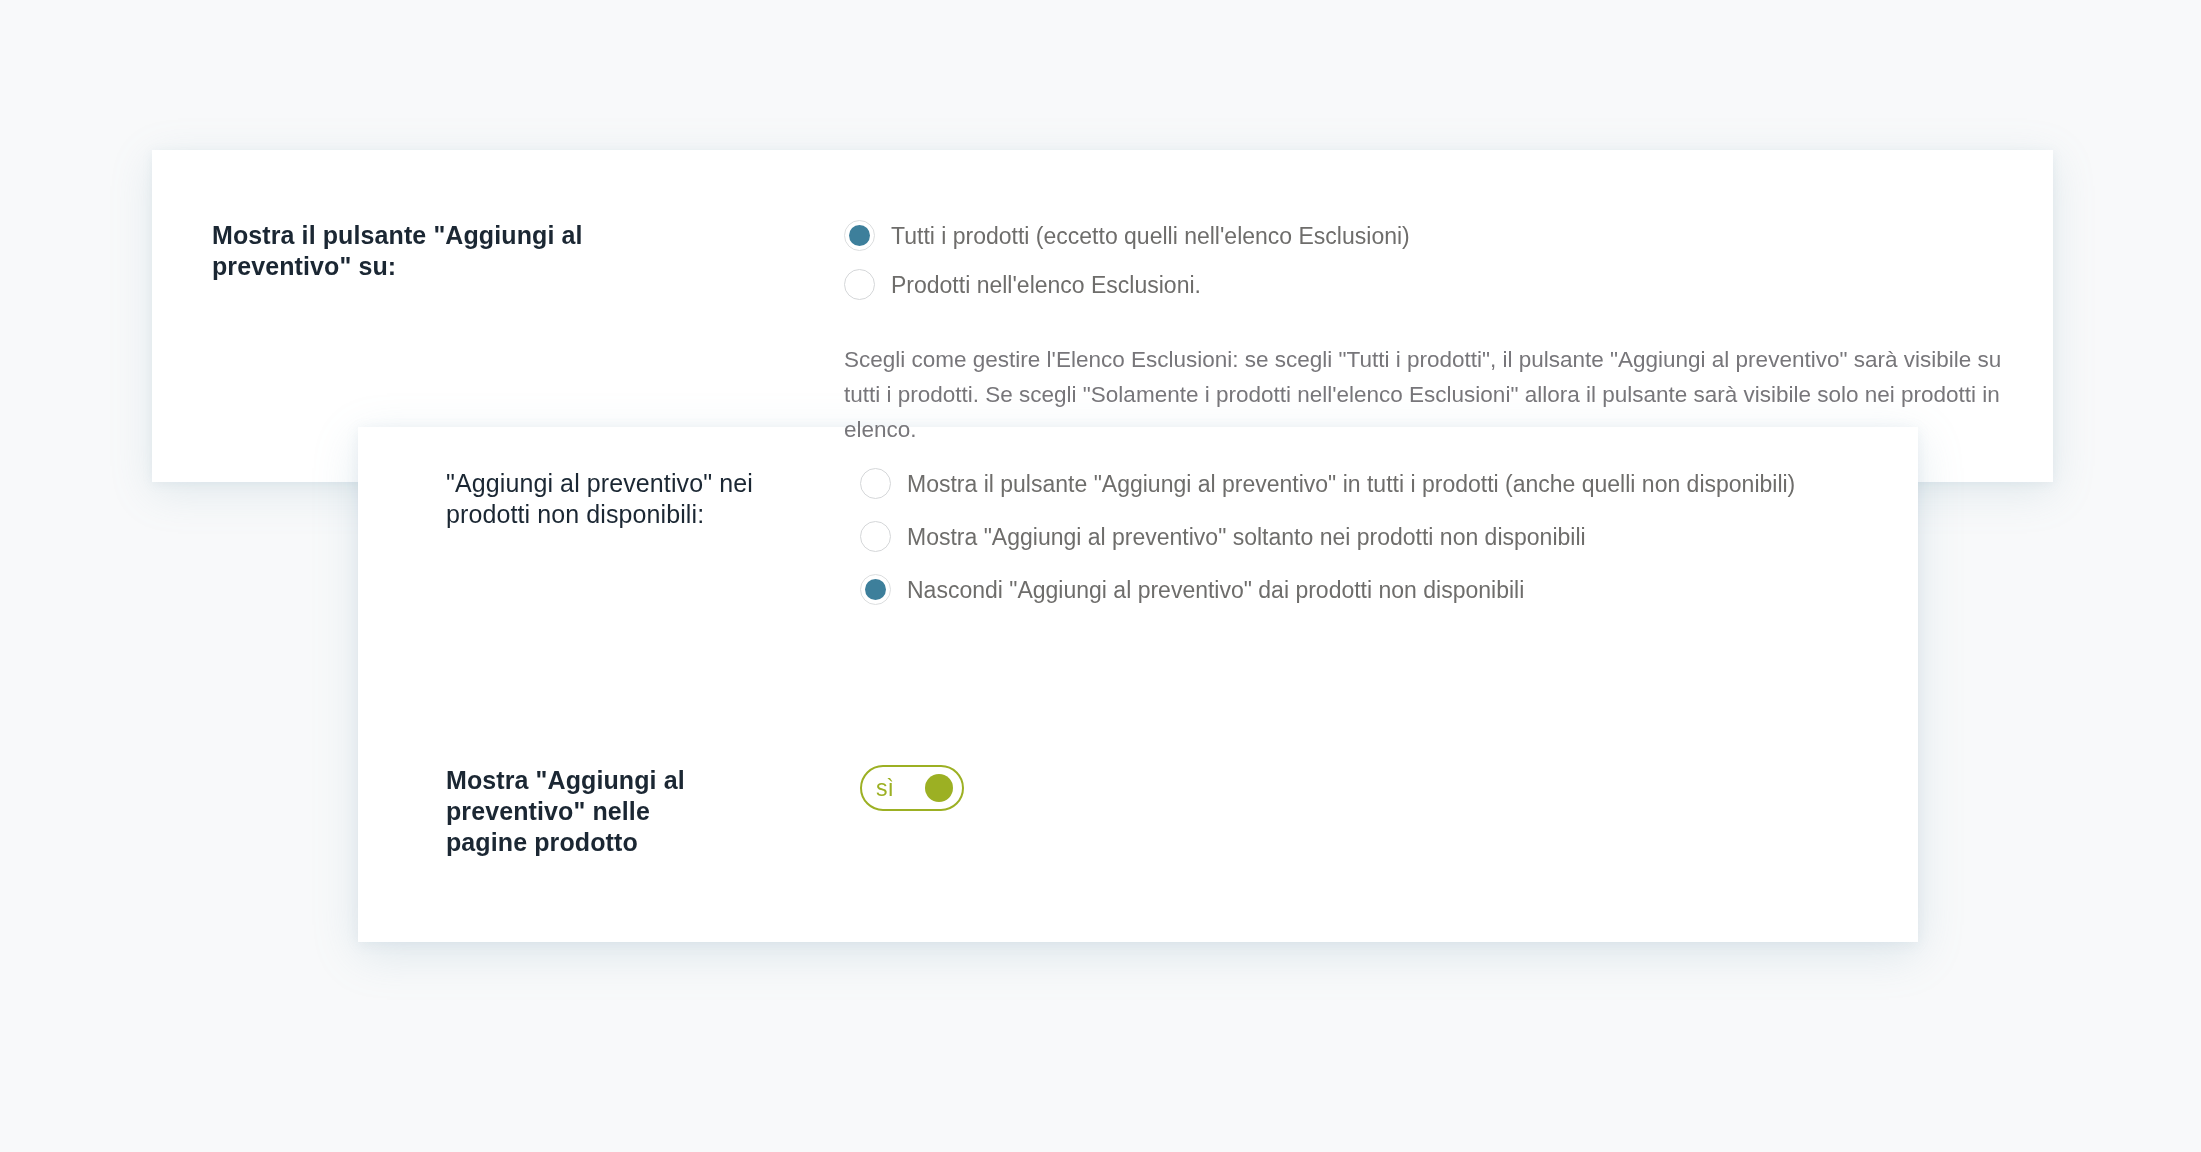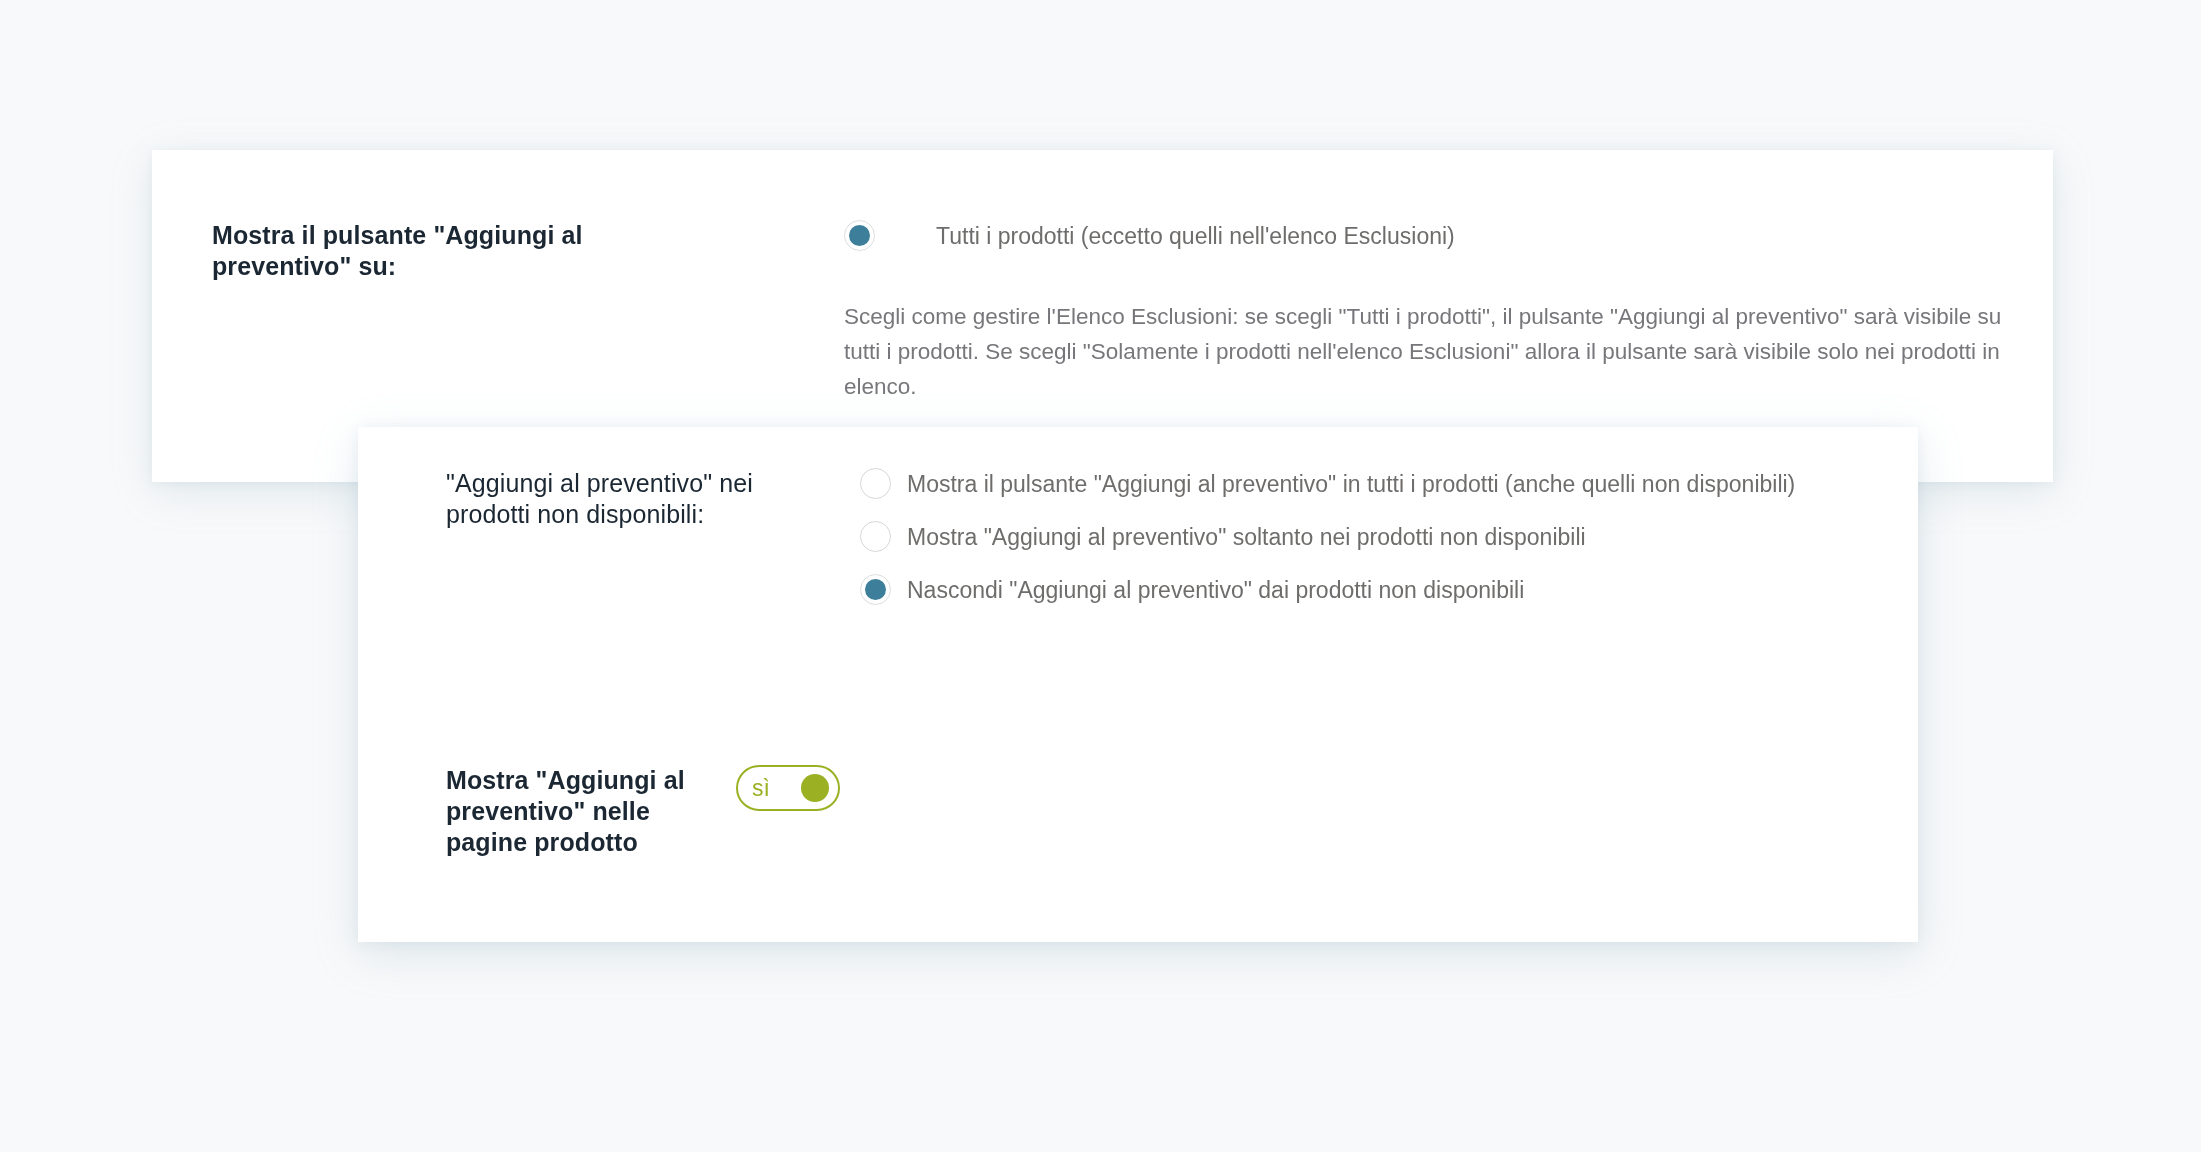--- a/index.html
+++ b/index.html
@@ -138,25 +138,29 @@
 <body>
 
 <div class="card" id="card-top"></div>
 
 <div class="field-row" style="left:212px; top:220px; width:1790px; z-index:3;">
 
   <div class="field-label bold" style="width:420px; flex:0 0 420px;">Mostra il pulsante "Aggiungi al preventivo" su:</div>
 
   <div class="field-control" style="margin-left:212px;">
 
-    <div class="radio-option" style="margin-bottom:36px;gap:45px;">
+    <div class="radio-option" style="margin-bottom:18px;">
       <span class="radio-mark checked"></span>
       <span class="radio-text">Tutti i prodotti (eccetto quelli nell'elenco Esclusioni)</span>
     </div>
 
+    <div class="radio-option" style="margin-bottom:30px;">
+      <span class="radio-mark"></span>
+      <span class="radio-text">Prodotti nell'elenco Esclusioni.</span>
+    </div>
 
     <div class="help-text" style="max-width:1355px;margin-top:12px;">Scegli come gestire l'Elenco Esclusioni: se scegli "Tutti i prodotti", il pulsante "Aggiungi al preventivo" sarà visibile su tutti i prodotti. Se scegli "Solamente i prodotti nell'elenco Esclusioni" allora il pulsante sarà visibile solo nei prodotti in elenco.</div>
   </div>
 </div>
 
 <div class="card" id="card-bottom"></div>
 
 <div class="field-row" style="left:446px; top:468px; width:1430px; z-index:3;">
 
   <div class="field-label semi" style="width:330px; flex:0 0 330px;">"Aggiungi al preventivo" nei prodotti non disponibili:</div>
@@ -178,21 +182,21 @@
       <span class="radio-text">Nascondi "Aggiungi al preventivo" dai prodotti non disponibili</span>
     </div>
 
   </div>
 </div>
 
 <div class="field-row" style="left:446px; top:765px; width:1430px; z-index:3;">
 
   <div class="field-label bold" style="width:290px; flex:0 0 290px;">Mostra "Aggiungi al preventivo" nelle pagine prodotto</div>
 
-  <div class="field-control" style="">
+  <div class="field-control" style="margin-left:124px;">
 
     <div class="toggle">
       <span class="toggle-label">sì</span>
       <span class="toggle-knob"></span>
     </div>
 
   </div>
 </div>
 
 </body></html>

